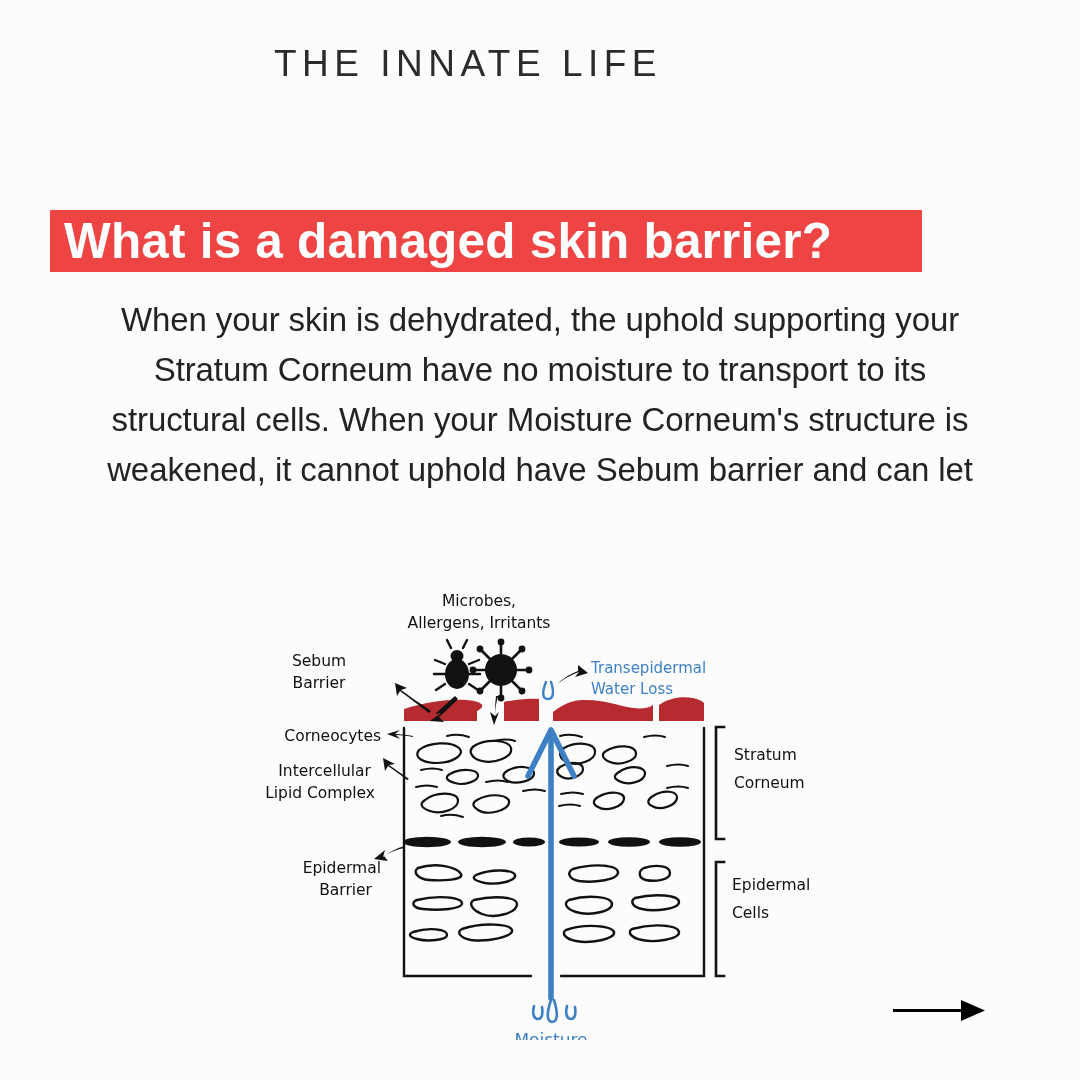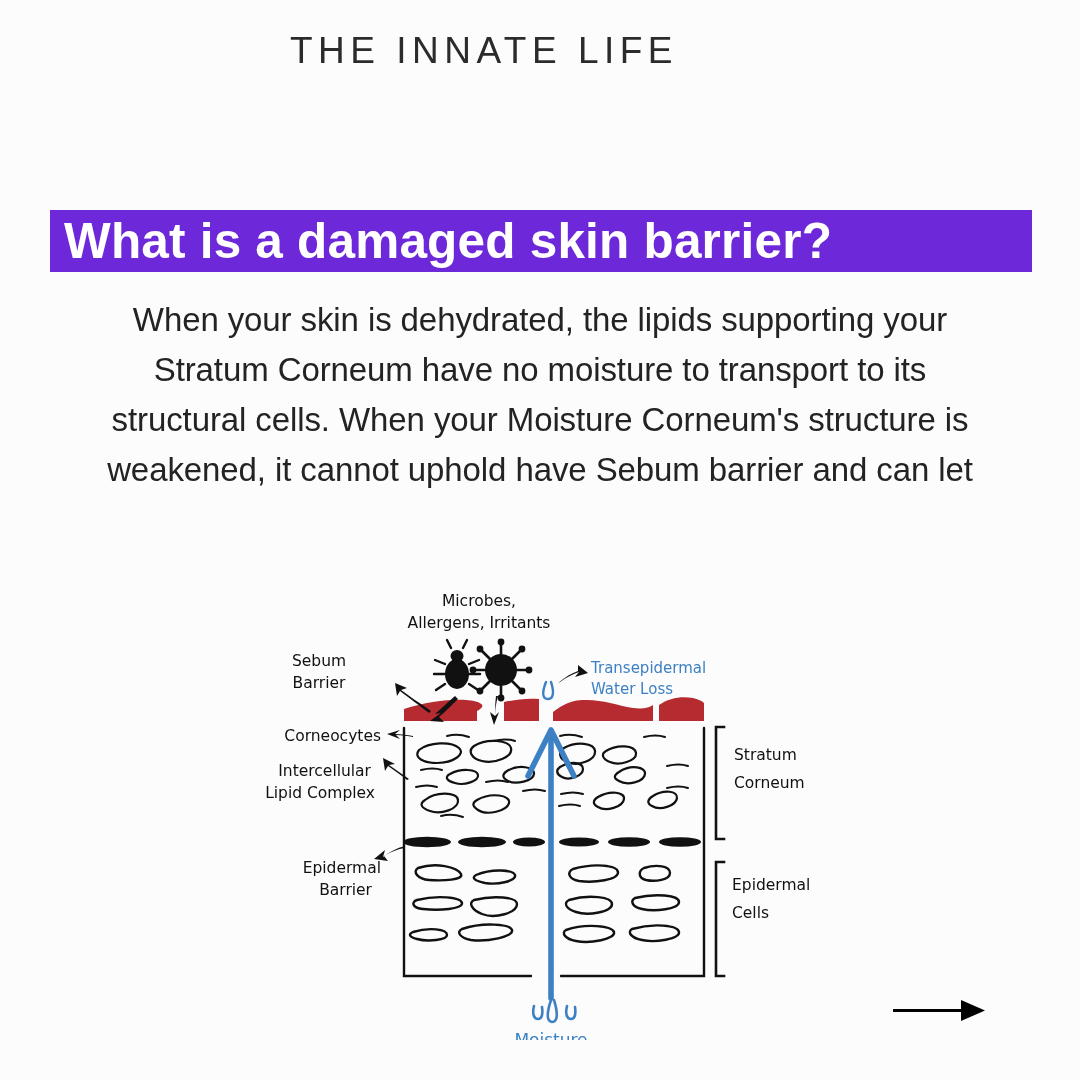--- a/index.html
+++ b/index.html
@@ -11,43 +11,42 @@
     height: 1080px;
     background: #fcfcfc;
     font-family: "Liberation Sans", sans-serif;
     overflow: hidden;
     position: relative;
   }
 
   
   .brand-header {
     position: absolute;
-    top: 30px;
+    top: 43px;
     left: 0;
     width: 936px;
     text-align: center;
-    margin-left: 16px;
   }
   .brand-title {
     font-family: "Liberation Sans", sans-serif;
     font-size: 37px;
     font-weight: 300;
     letter-spacing: 5.5px;
     color: #2b2b2b;
     white-space: nowrap;
   }
 
   
   .headline-bar {
     position: absolute;
     left: 50px;
     top: 210px;
-    width: 982px;
+    width: 872px;
     height: 62px;
-    background: #6d28d9;
+    background: #ef4444;
     display: flex;
     align-items: center;
     box-sizing: border-box;
     padding: 0 14px;
   }
   .headline-text {
     color: #ffffff;
     font-family: "Liberation Sans Narrow", "Liberation Sans", sans-serif;
     font-size: 50px;
     font-weight: 700;
@@ -119,21 +118,21 @@
 
 <div class="brand-header">
   <div class="brand-title">THE INNATE LIFE</div>
 </div>
 
 <div class="headline-bar">
   <div class="headline-text">What is a damaged skin barrier?</div>
 </div>
 
 <div class="body-copy">
-  <p>When your skin is dehydrated, the lipids supporting your</p>
+  <p>When your skin is dehydrated, the uphold supporting your</p>
   <p>Stratum Corneum have no moisture to transport to its</p>
   <p>structural cells. When your Moisture Corneum's structure is</p>
   <p>weakened, it cannot uphold have Sebum barrier and can let</p>
 </div>
 
 <div class="diagram-wrap">
   <svg viewBox="0 0 580 462" xmlns="http://www.w3.org/2000/svg">
 
     <g fill="none" stroke="#111111" stroke-width="2.4" stroke-linecap="round">
       <path d="M143 150 L143 398 L270 398"></path>

